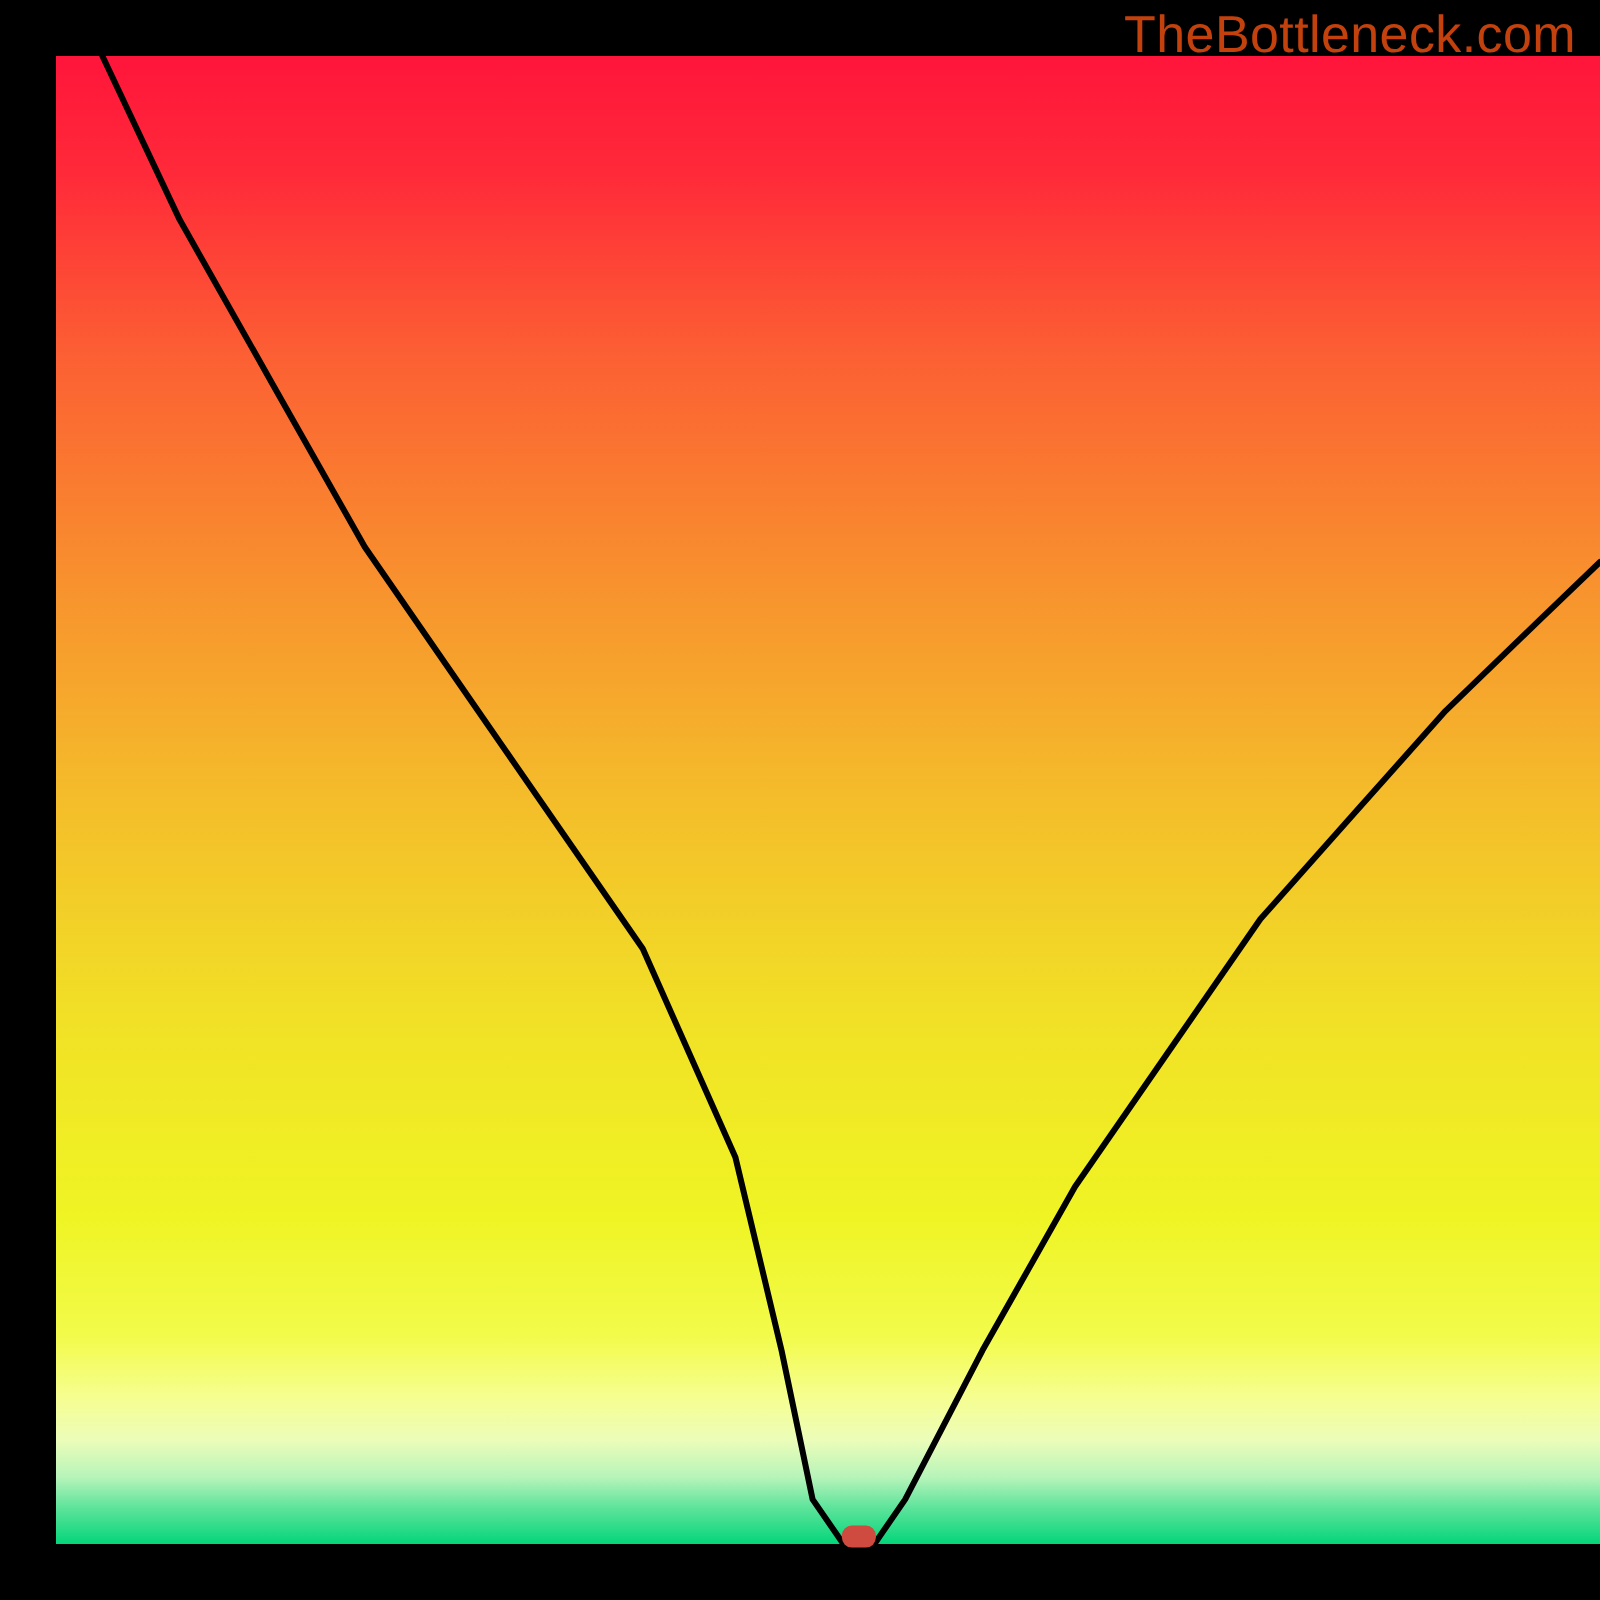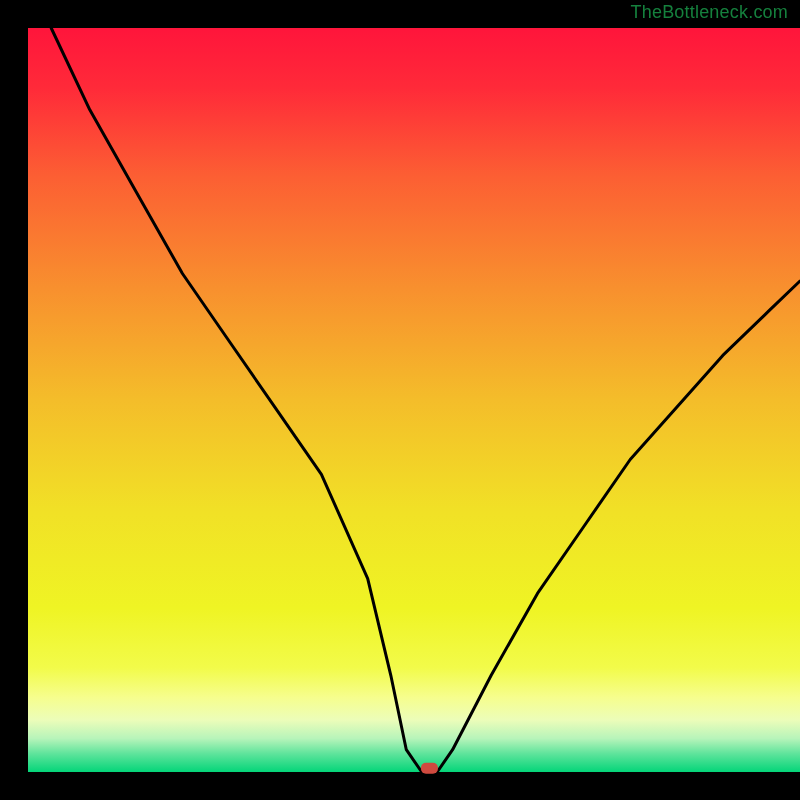--- a/index.html
+++ b/index.html
@@ -14,22 +14,22 @@
   .frame {
     position: relative;
     width: 800px;
     height: 800px;
     background: #000;
   }
   .watermark {
     position: absolute;
     top: 2px;
     right: 12px;
-    color: #15803d;
-    font-size: 18px;
+    color: #c2410c;
+    font-size: 26px;
     font-weight: 500;
     letter-spacing: 0.2px;
     z-index: 5;
   }
   svg {
     display: block;
   }
 </style>
 </head>
 <body>

